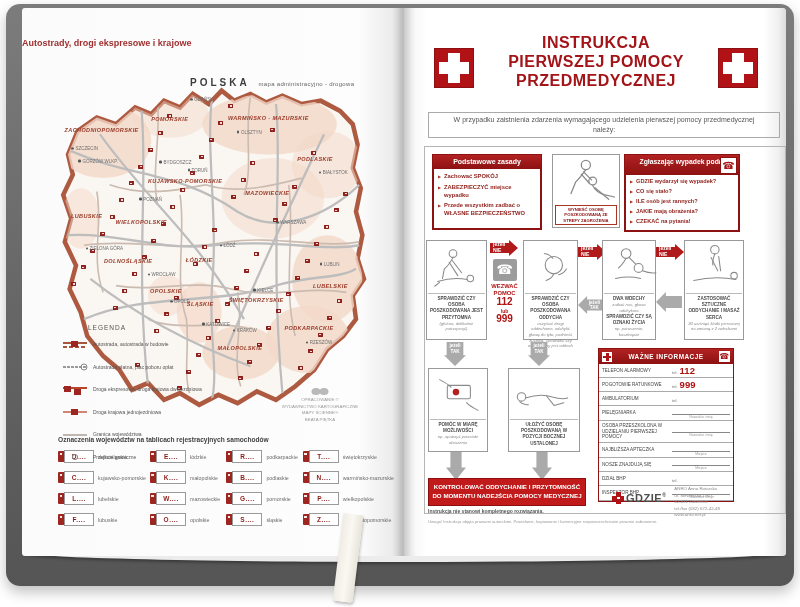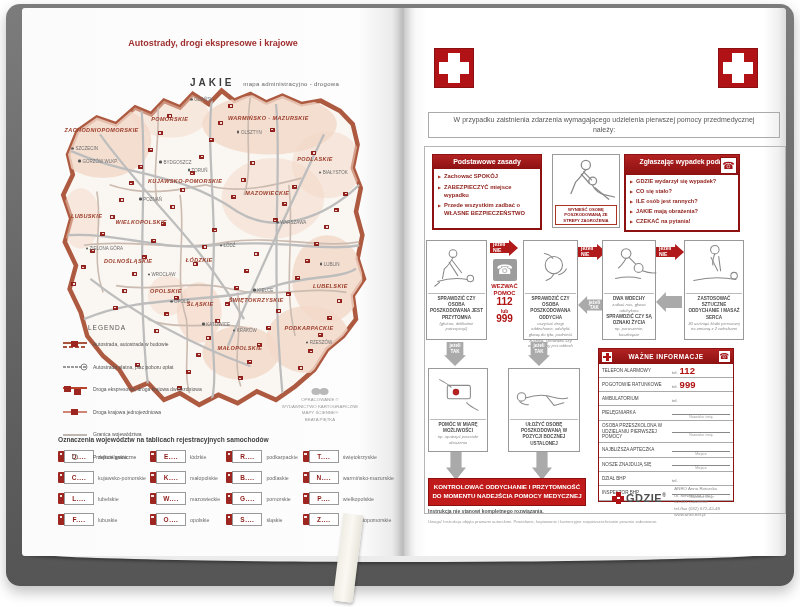--- a/index.html
+++ b/index.html
@@ -14,21 +14,21 @@
              background:linear-gradient(90deg,#fbfbfb 0%,#fdfdfd 88%,#e9e9e9 98%,#d8d8d8 100%);}
   .page-right{left:404px;width:382px;border-radius:0 3px 3px 0;
              background:linear-gradient(90deg,#e4e4e4 0%,#f7f7f7 2%,#ffffff 6%,#ffffff 94%,#f0f0f0 98%,#dcdcdc 100%);}
   .page-curve{position:absolute;left:22px;top:552px;width:764px;height:10px;background:#ececec;
               border-radius:0 0 50% 50%/0 0 100% 100%;box-shadow:0 2px 3px rgba(0,0,0,.35);}
   .ribbon{position:absolute;left:338px;top:514px;width:20px;height:88px;background:linear-gradient(90deg,#efece4,#faf8f2,#e7e4da);
           transform:rotate(7deg);border-radius:0 0 3px 3px;box-shadow:1px 2px 3px rgba(0,0,0,.25);z-index:30;}
   .gutter{position:absolute;left:392px;top:8px;width:24px;height:548px;
           background:linear-gradient(90deg,rgba(0,0,0,0) 0%,rgba(0,0,0,.14) 45%,rgba(0,0,0,.10) 55%,rgba(0,0,0,0) 100%);z-index:5;}
   
-  .lp-title{left:0;top:30px;width:382px;text-align:center;color:#a03030;font-weight:bold;font-size:9px;}
+  .lp-title{left:0;top:30px;width:382px;text-align:left;color:#a03030;font-weight:bold;font-size:9px;}
   .polska{left:168px;top:64px;width:210px;color:#3c3c3c;}
   .polska b{font-size:10px;letter-spacing:3px;}
   .polska span{font-size:6px;color:#666;letter-spacing:.3px;}
   .mapbox{left:30px;top:76px;width:320px;height:336px;}
   .mapbox svg{position:absolute;left:0;top:0;width:100%;height:100%;}
   .voiv{position:absolute;transform:translate(-50%,-50%);white-space:nowrap;
         font-size:5.5px;font-weight:bold;font-style:italic;letter-spacing:.4px;color:#9a3a28;z-index:4;}
   .city{position:absolute;transform:translate(-2px,-50%);white-space:nowrap;font-size:4.5px;color:#6e6e6e;z-index:3;}
   .city::before{content:"";display:inline-block;width:2.5px;height:2.5px;background:#555;border-radius:50%;margin-right:1.5px;vertical-align:middle;}
   .badge{position:absolute;width:5px;height:4px;background:#9d2620;border-radius:1px;z-index:2;
@@ -124,21 +124,21 @@
 </head>
 <body>
 
 <div class="stage">
   <div class="cover"></div>
   <div class="page-curve"></div>
 
   <div class="page page-left">
     <div class="abs lp-title">Autostrady, drogi ekspresowe i krajowe</div>
     <div class="abs polska">
-      <b>JAKIE</b>&nbsp;
+      <b>POLSKA</b>&nbsp;
       <span>mapa administracyjno - drogowa</span>
     </div>
 
     <div class="abs mapbox">
       <svg viewBox="0 0 100 100" preserveAspectRatio="none">
         <defs>
             <clipPath id="pl">
               <path d="M5,21 8,14 14,10 20,12 26,7 31,9 35,5 40,7 44,3 49,6 53,2 57,5 62,3 67,5.5 72,3.5 78,6 84,5 90,8 94,12 95.5,18 94,25 96.5,31 95,38 97,45 95.5,52 97.5,58 94,63 95,70 91,75 86,79 82,85 76,90 70,94 64,91.5 58,95 52,92.5 46,95.5 40,92 35,94 30,89 25,91 21,85 16,81 11,75 9,68 5.5,61 7.5,54 4,47 6,40 3.5,33 6.5,27 Z"></path>
             </clipPath>
           </defs>
@@ -420,20 +420,25 @@
           <div class="pl-tab"></div>
           <div class="pl-code">Z....</div>
           <div class="pl-reg">zachodniopomorskie</div>
         </div>
       </div>
   </div>
 
   <div class="page page-right">
     <div class="cross" style="left:30px;top:40px;"></div>
     <div class="cross" style="left:314px;top:40px;"></div>
+    <div class="abs fa-title">
+        <div>INSTRUKCJA</div>
+        <div>PIERWSZEJ POMOCY</div>
+        <div>PRZEDMEDYCZNEJ</div>
+      </div>
     <div class="abs intro">W przypadku zaistnienia zdarzenia wymagającego udzielenia pierwszej pomocy przedmedycznej należy:</div>
     <div class="abs frame"></div>
 
     <div class="abs rules">
       <div class="redbar">Podstawowe zasady</div>
       <div>
           <div class="blt">Zachować SPOKÓJ</div>
           <div class="blt">ZABEZPIECZYĆ miejsce wypadku</div>
           <div class="blt">Przede wszystkim zadbać o WŁASNE BEZPIECZEŃSTWO</div>
         </div>

